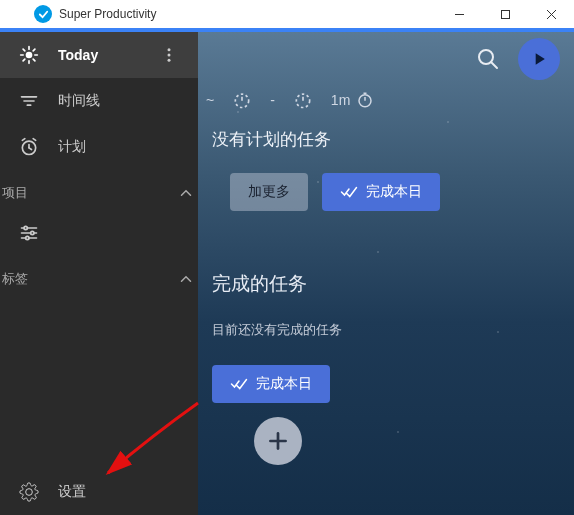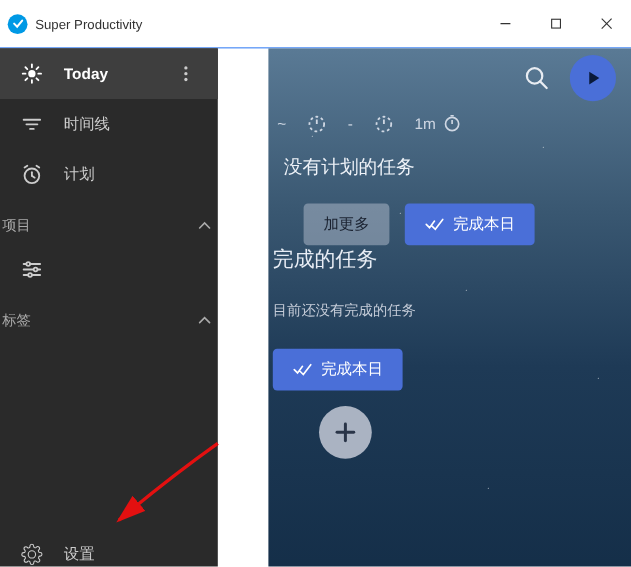--- a/index.html
+++ b/index.html
@@ -1,26 +1,26 @@
 <!DOCTYPE html>
 <html><head>
 <meta charset="utf-8">
 <style>
 * { margin: 0; padding: 0; box-sizing: border-box; font-family: -apple-system, BlinkMacSystemFont, "Segoe UI", Arial, sans-serif; }
 body { width: 574px; height: 515px; overflow: hidden; background: #fff; }
 
-.titlebar { height: 44px; background: #fff; display: flex; align-items: center; border-bottom: 1px solid #3b82f6; }
+.titlebar { height: 32px; background: #fff; display: flex; align-items: center; border-bottom: 4px solid #3b82f6; padding-left: 27px; }
 .titlebar-icon { width: 18px; height: 18px; margin: 0 7px; background: #0099e5; border-radius: 50%; display: flex; align-items: center; justify-content: center; }
 .titlebar-icon svg { width: 11px; height: 11px; }
 .titlebar-title { font-size: 12px; color: #333; flex: 1; }
 .titlebar-btns { display: flex; }
 .titlebar-btn { width: 46px; height: 32px; display: flex; align-items: center; justify-content: center; cursor: pointer; }
 .titlebar-btn svg { width: 11px; height: 11px; }
 
-.app { display: flex; height: 483px; gap: 46px; }
+.app { display: flex; height: 483px; }
 
 .sidebar { width: 198px; background: #2a2a2a; color: #ccc; display: flex; flex-direction: column; }
 .sidebar-row { display: flex; align-items: center; height: 46px; padding: 0 18px; cursor: pointer; }
 .sidebar-row.active { background: #3e3e3e; }
 .sidebar-row .icon { width: 22px; height: 22px; margin-right: 18px; display: flex; align-items: center; justify-content: center; flex-shrink: 0; }
 .sidebar-row .label { font-size: 14px; flex: 1; white-space: nowrap; overflow: hidden; text-overflow: ellipsis; }
 .sidebar-row.active .label { font-weight: bold; color: #fff; }
 .sidebar-row .more { width: 22px; display: flex; align-items: center; justify-content: center; }
 .section-header { display: flex; align-items: center; padding: 14px 2px 8px; font-size: 13px; color: #aaa; cursor: pointer; }
 .section-header .label { flex: 1; }
@@ -37,21 +37,21 @@
 
 .stats { display: flex; align-items: center; gap: 18px; padding: 4px 0 16px 8px; color: #cfd7e3; font-size: 14px; }
 .stat { display: flex; align-items: center; gap: 4px; }
 
 .heading { font-size: 17px; color: #eef2f8; padding: 2px 0 22px 14px; }
 .btn-row { display: flex; gap: 14px; padding-left: 8px; margin-left: 24px; }
 .btn { height: 38px; padding: 0 18px; display: flex; align-items: center; gap: 8px; border-radius: 4px; font-size: 14px; cursor: pointer; border: none; }
 .btn-ghost { background: rgba(180,190,205,0.5); color: #1a2230; }
 .btn-primary { background: #4a6fd8; color: #fff; }
 
-.done-section { padding-left: 4px; }
+.done-section { margin-top: 60px; padding-left: 14px; }
 .done-title { font-size: 19px; color: #e8edf5; margin-bottom: 24px; }
 .done-empty { font-size: 13px; color: #c5ccd8; margin-bottom: 26px; }
 .btn-row2 { display: flex; gap: 12px; align-items: center; }
 .fab { width: 48px; height: 48px; background: #aab3c2; border-radius: 50%; display: flex; align-items: center; justify-content: center; cursor: pointer; margin-left: 14px; }
 
 .arrow-annot { position: absolute; left: 98px; top: 395px; pointer-events: none; }
 
 svg { display: block; }
 </style>
 </head>

